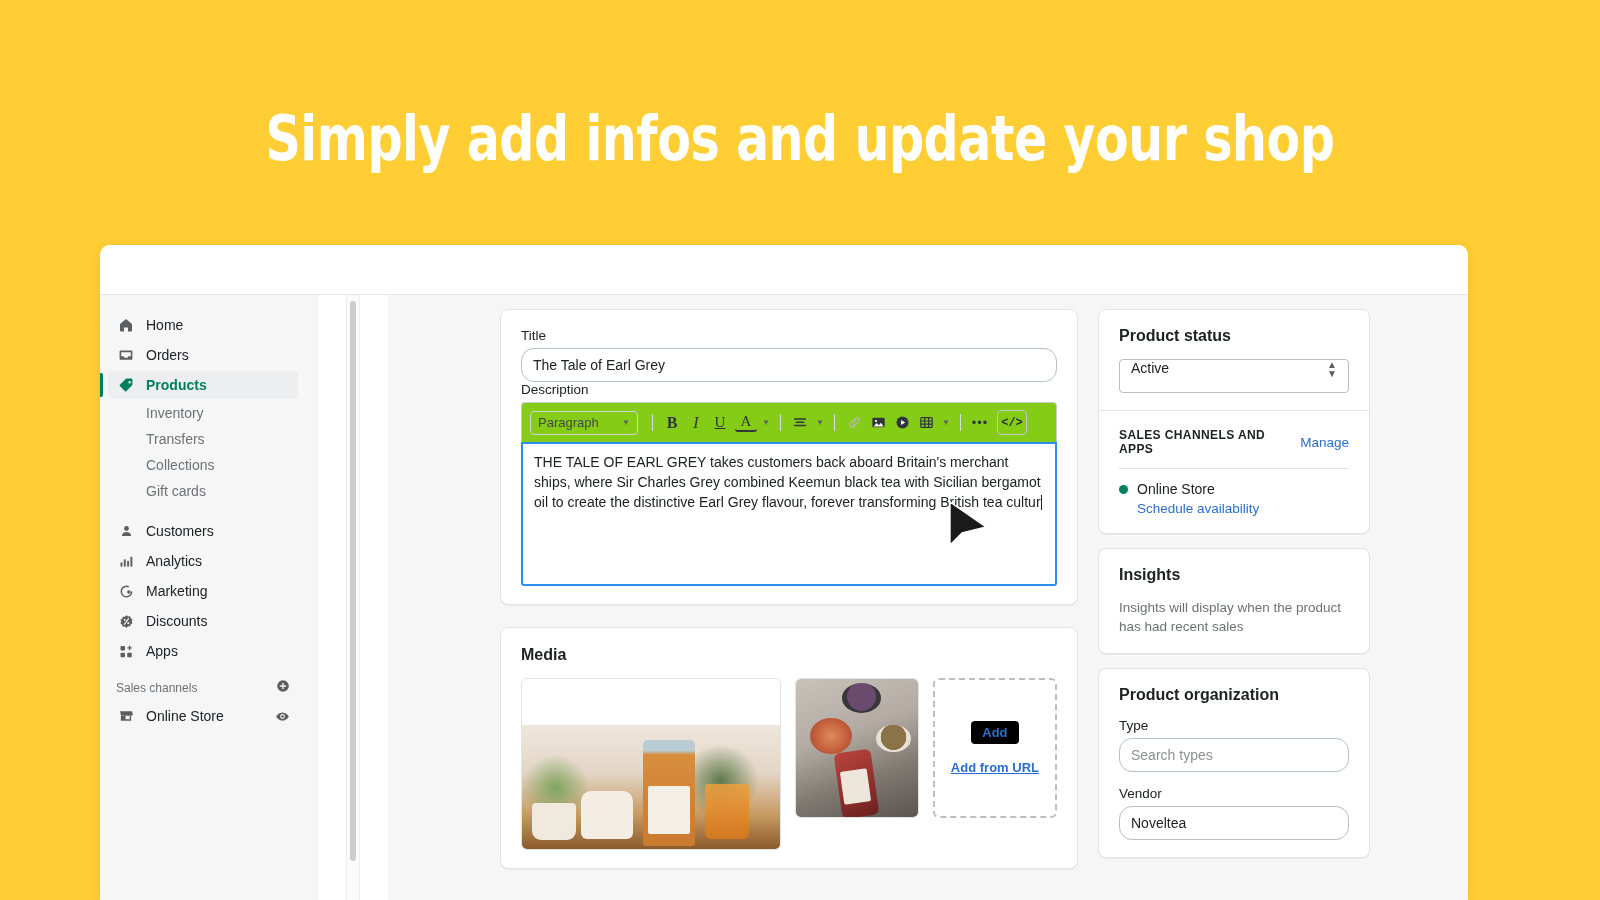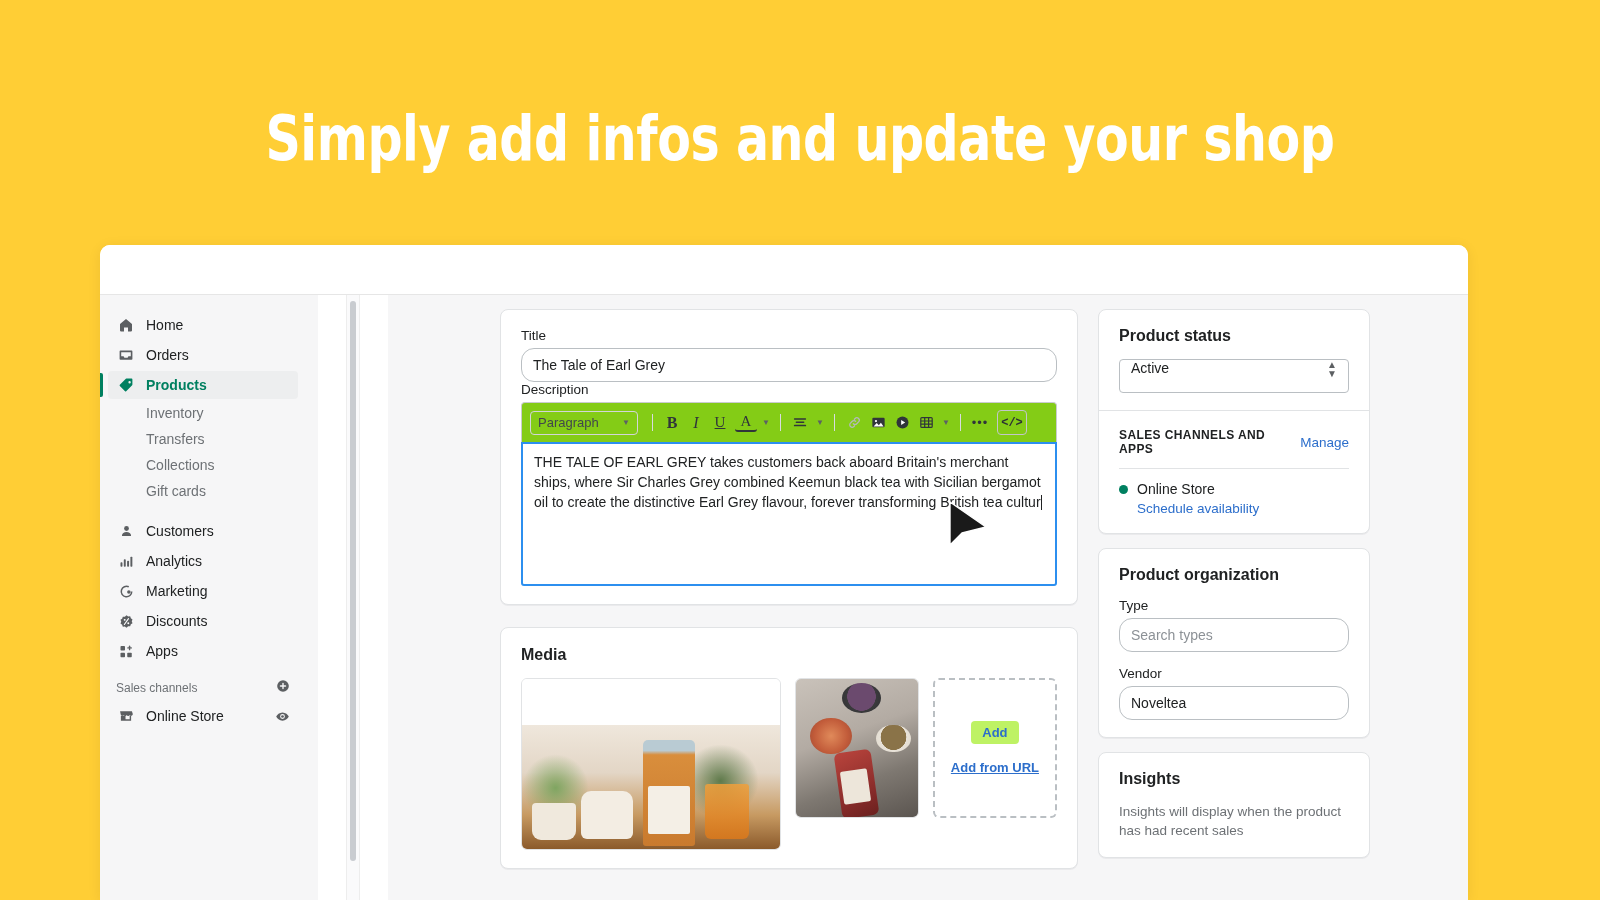--- a/index.html
+++ b/index.html
@@ -200,21 +200,21 @@
     position: relative;
   }
   .dropzone {
     width: 128px; height: 140px;
     border: 2px dashed #BABFC3; border-radius: 6px;
     display: flex; flex-direction: column;
     align-items: center; justify-content: center; gap: 16px;
     background: #FFFFFF;
   }
   .add-btn {
-    background: #bef264; color: #2C6ECB;
+    background: #000000; color: #2C6ECB;
     font-size: 13px; font-weight: 600;
     padding: 4px 11px; border-radius: 4px;
     border: none; cursor: pointer;
     font-family: "Liberation Sans", sans-serif;
   }
   .add-url {
     color: #2C6ECB; font-size: 13px; font-weight: 600;
     text-decoration: underline; cursor: pointer;
   }
 
@@ -561,34 +561,34 @@
             <div class="chan-row">
               <span class="dot-green"></span>
               <span>Online Store</span>
             </div>
             <span class="sub-link">Schedule availability</span>
           </div>
         </div>
 
         <div class="panel">
           <div class="panel-sec">
+            <div class="panel-title">Insights</div>
+            <div class="muted-text">Insights will display when the product has had recent sales</div>
+          </div>
+        </div>
+
+        <div class="panel">
+          <div class="panel-sec">
             <div class="panel-title">Product organization</div>
 
             <div class="field-label">Type</div>
             <div class="text-input placeholder">Search types</div>
 
             <div class="field-label" style="margin-top:14px;">Vendor</div>
             <div class="text-input">Noveltea</div>
-          </div>
-        </div>
-
-        <div class="panel">
-          <div class="panel-sec">
-            <div class="panel-title">Insights</div>
-            <div class="muted-text">Insights will display when the product has had recent sales</div>
           </div>
         </div>
       </div>
     </div>
   </div>
 </div>
 
 <div class="cursor-arrow">
   <svg width="46" height="50" viewBox="0 0 46 50">
     <path d="M4 2 L4 45 L16 33 L40 27 Z" fill="#1A1A1A" stroke="#FFFFFF" stroke-width="1.4" stroke-linejoin="round"></path>

